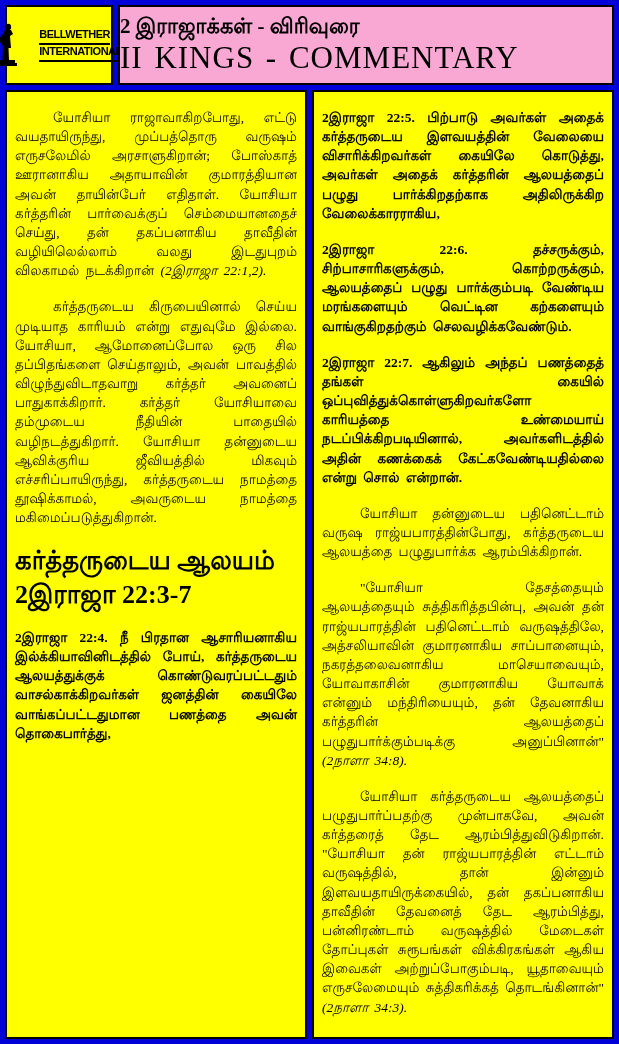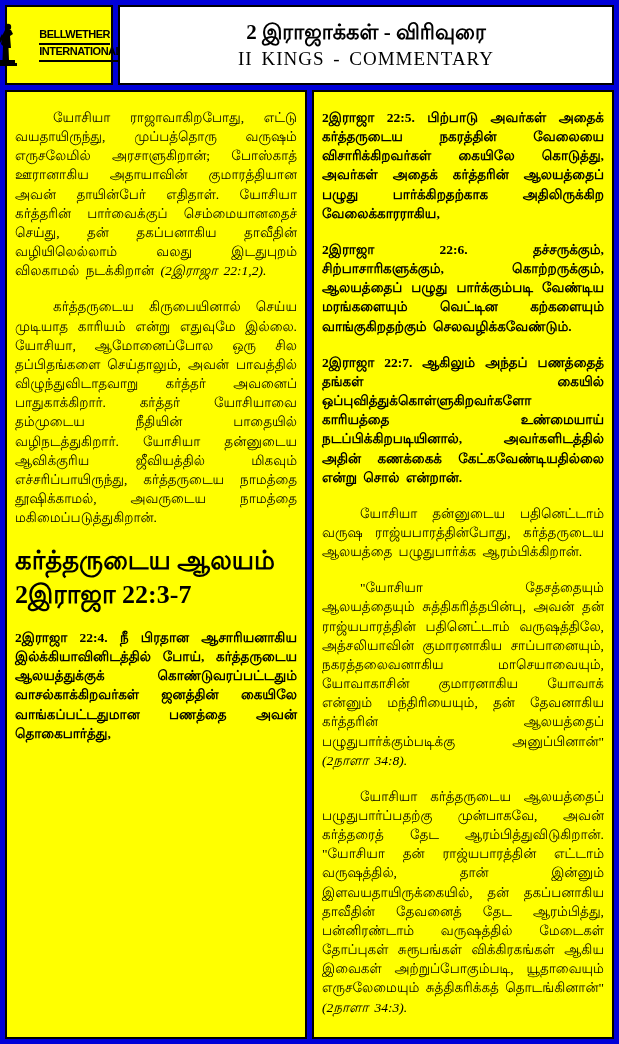--- a/index.html
+++ b/index.html
@@ -51,37 +51,37 @@
     line-height: 1.25;
     color: #000;
   }
   .logo-text span {
     border-bottom: 2px solid #000;
     padding-bottom: 1px;
     white-space: nowrap;
   }
   .title-box {
     flex: 1 1 auto;
-    background: #ffffff;
+    background: #f9a8d4;
     border: 2px solid #000;
     box-sizing: border-box;
     display: flex;
     flex-direction: column;
-    align-items: center;
+    align-items: flex-start;
     justify-content: center;
     gap: 4px;
     color: #000;
   }
   .title-tamil {
     font-weight: bold;
     font-size: 21px;
     line-height: 1.1;
   }
   .title-english {
-    font-size: 19px;
+    font-size: 31px;
     line-height: 1.05;
     letter-spacing: 1px;
     word-spacing: 3px;
   }
   
   .body-cols {
     flex: 1 1 auto;
     display: flex;
     gap: 5px;
     min-height: 0;
@@ -147,21 +147,21 @@
     <div class="col">
         <p class="regular indent"><span>யோசியா ராஜாவாகிறபோது, எட்டு வயதாயிருந்து, முப்பத்தொரு வருஷம் எருசலேமில் அரசாளுகிறான்; போஸ்காத் ஊரானாகிய அதாயாவின் குமாரத்தியான அவன் தாயின்பேர் எதிதாள். யோசியா கர்த்தரின் பார்வைக்குப் செம்மையானதைச் செய்து, தன் தகப்பனாகிய தாவீதின் வழியிலெல்லாம் வலது இடதுபுறம் விலகாமல் நடக்கிறான்</span> <i class="ref">(2இராஜா 22:1,2).</i></p>
         <p class="regular indent"><span>கர்த்தருடைய கிருபையினால் செய்ய முடியாத காரியம் என்று எதுவுமே இல்லை. யோசியா, ஆமோனைப்போல ஒரு சில தப்பிதங்களை செய்தாலும், அவன் பாவத்தில் விழுந்துவிடாதவாறு கர்த்தர் அவனைப் பாதுகாக்கிறார். கர்த்தர் யோசியாவை தம்முடைய நீதியின் பாதையில் வழிநடத்துகிறார். யோசியா தன்னுடைய ஆவிக்குரிய ஜீவியத்தில் மிகவும் எச்சரிப்பாயிருந்து, கர்த்தருடைய நாமத்தை தூஷிக்காமல், அவருடைய நாமத்தை மகிமைப்படுத்துகிறான்.</span></p>
         <div class="heading">
           <div>கர்த்தருடைய ஆலயம்</div>
           <div>2இராஜா 22:3-7</div>
         </div>
         <p class="bold"><span>2இராஜா 22:4. நீ பிரதான ஆசாரியனாகிய இல்க்கியாவினிடத்தில் போய், கர்த்தருடைய ஆலயத்துக்குக் கொண்டுவரப்பட்டதும் வாசல்காக்கிறவர்கள் ஜனத்தின் கையிலே வாங்கப்பட்டதுமான பணத்தை அவன் தொகைபார்த்து,</span></p>
       </div>
     <div class="col">
-        <p class="bold"><span>2இராஜா 22:5. பிற்பாடு அவர்கள் அதைக் கர்த்தருடைய நகரத்தின் வேலையை விசாரிக்கிறவர்கள் கையிலே கொடுத்து, அவர்கள் அதைக் கர்த்தரின் ஆலயத்தைப் பழுது பார்க்கிறதற்காக அதிலிருக்கிற வேலைக்காரராகிய,</span></p>
+        <p class="bold"><span>2இராஜா 22:5. பிற்பாடு அவர்கள் அதைக் கர்த்தருடைய இளவயத்தின் வேலையை விசாரிக்கிறவர்கள் கையிலே கொடுத்து, அவர்கள் அதைக் கர்த்தரின் ஆலயத்தைப் பழுது பார்க்கிறதற்காக அதிலிருக்கிற வேலைக்காரராகிய,</span></p>
         <p class="bold"><span>2இராஜா 22:6. தச்சருக்கும், சிற்பாசாரிகளுக்கும், கொற்றருக்கும், ஆலயத்தைப் பழுது பார்க்கும்படி வேண்டிய மரங்களையும் வெட்டின கற்களையும் வாங்குகிறதற்கும் செலவழிக்கவேண்டும்.</span></p>
         <p class="bold"><span>2இராஜா 22:7. ஆகிலும் அந்தப் பணத்தைத் தங்கள் கையில் ஒப்புவித்துக்கொள்ளுகிறவர்களோ காரியத்தை உண்மையாய் நடப்பிக்கிறபடியினால், அவர்களிடத்தில் அதின் கணக்கைக் கேட்கவேண்டியதில்லை என்று சொல் என்றான்.</span></p>
         <p class="regular indent"><span>யோசியா தன்னுடைய பதினெட்டாம் வருஷ ராஜ்யபாரத்தின்போது, கர்த்தருடைய ஆலயத்தை பழுதுபார்க்க ஆரம்பிக்கிறான்.</span></p>
         <p class="regular indent"><span>"யோசியா தேசத்தையும் ஆலயத்தையும் சுத்திகரித்தபின்பு, அவன் தன் ராஜ்யபாரத்தின் பதினெட்டாம் வருஷத்திலே, அத்சலியாவின் குமாரனாகிய சாப்பானையும், நகரத்தலைவனாகிய மாசெயாவையும், யோவாகாசின் குமாரனாகிய யோவாக் என்னும் மந்திரியையும், தன் தேவனாகிய கர்த்தரின் ஆலயத்தைப் பழுதுபார்க்கும்படிக்கு அனுப்பினான்"</span> <i class="ref">(2நாளா 34:8).</i></p>
         <p class="regular indent"><span>யோசியா கர்த்தருடைய ஆலயத்தைப் பழுதுபார்ப்பதற்கு முன்பாகவே, அவன் கர்த்தரைத் தேட ஆரம்பித்துவிடுகிறான். "யோசியா தன் ராஜ்யபாரத்தின் எட்டாம் வருஷத்தில், தான் இன்னும் இளவயதாயிருக்கையில், தன் தகப்பனாகிய தாவீதின் தேவனைத் தேட ஆரம்பித்து, பன்னிரண்டாம் வருஷத்தில் மேடைகள் தோப்புகள் சுரூபங்கள் விக்கிரகங்கள் ஆகிய இவைகள் அற்றுப்போகும்படி, யூதாவையும் எருசலேமையும் சுத்திகரிக்கத் தொடங்கினான்"</span> <i class="ref">(2நாளா 34:3).</i></p>
       </div>
   </div>
 
 </div>
 

